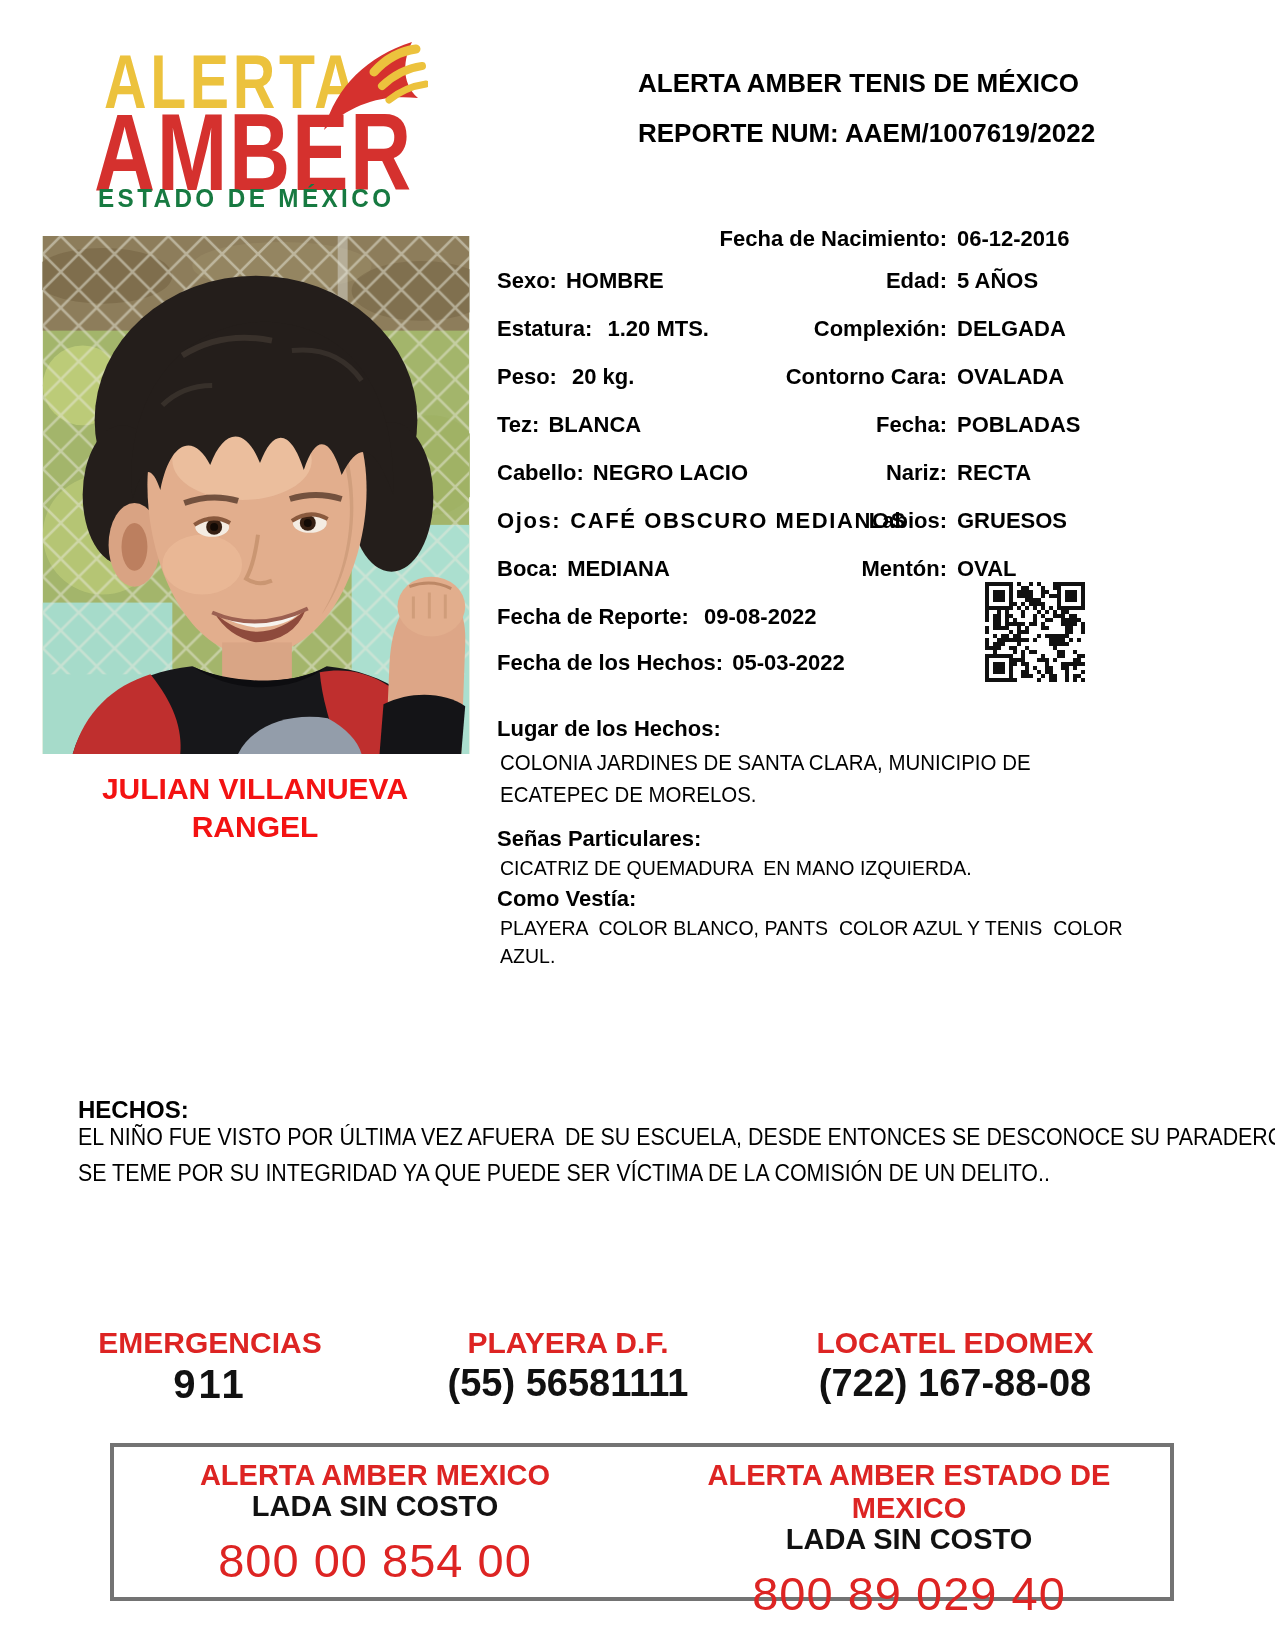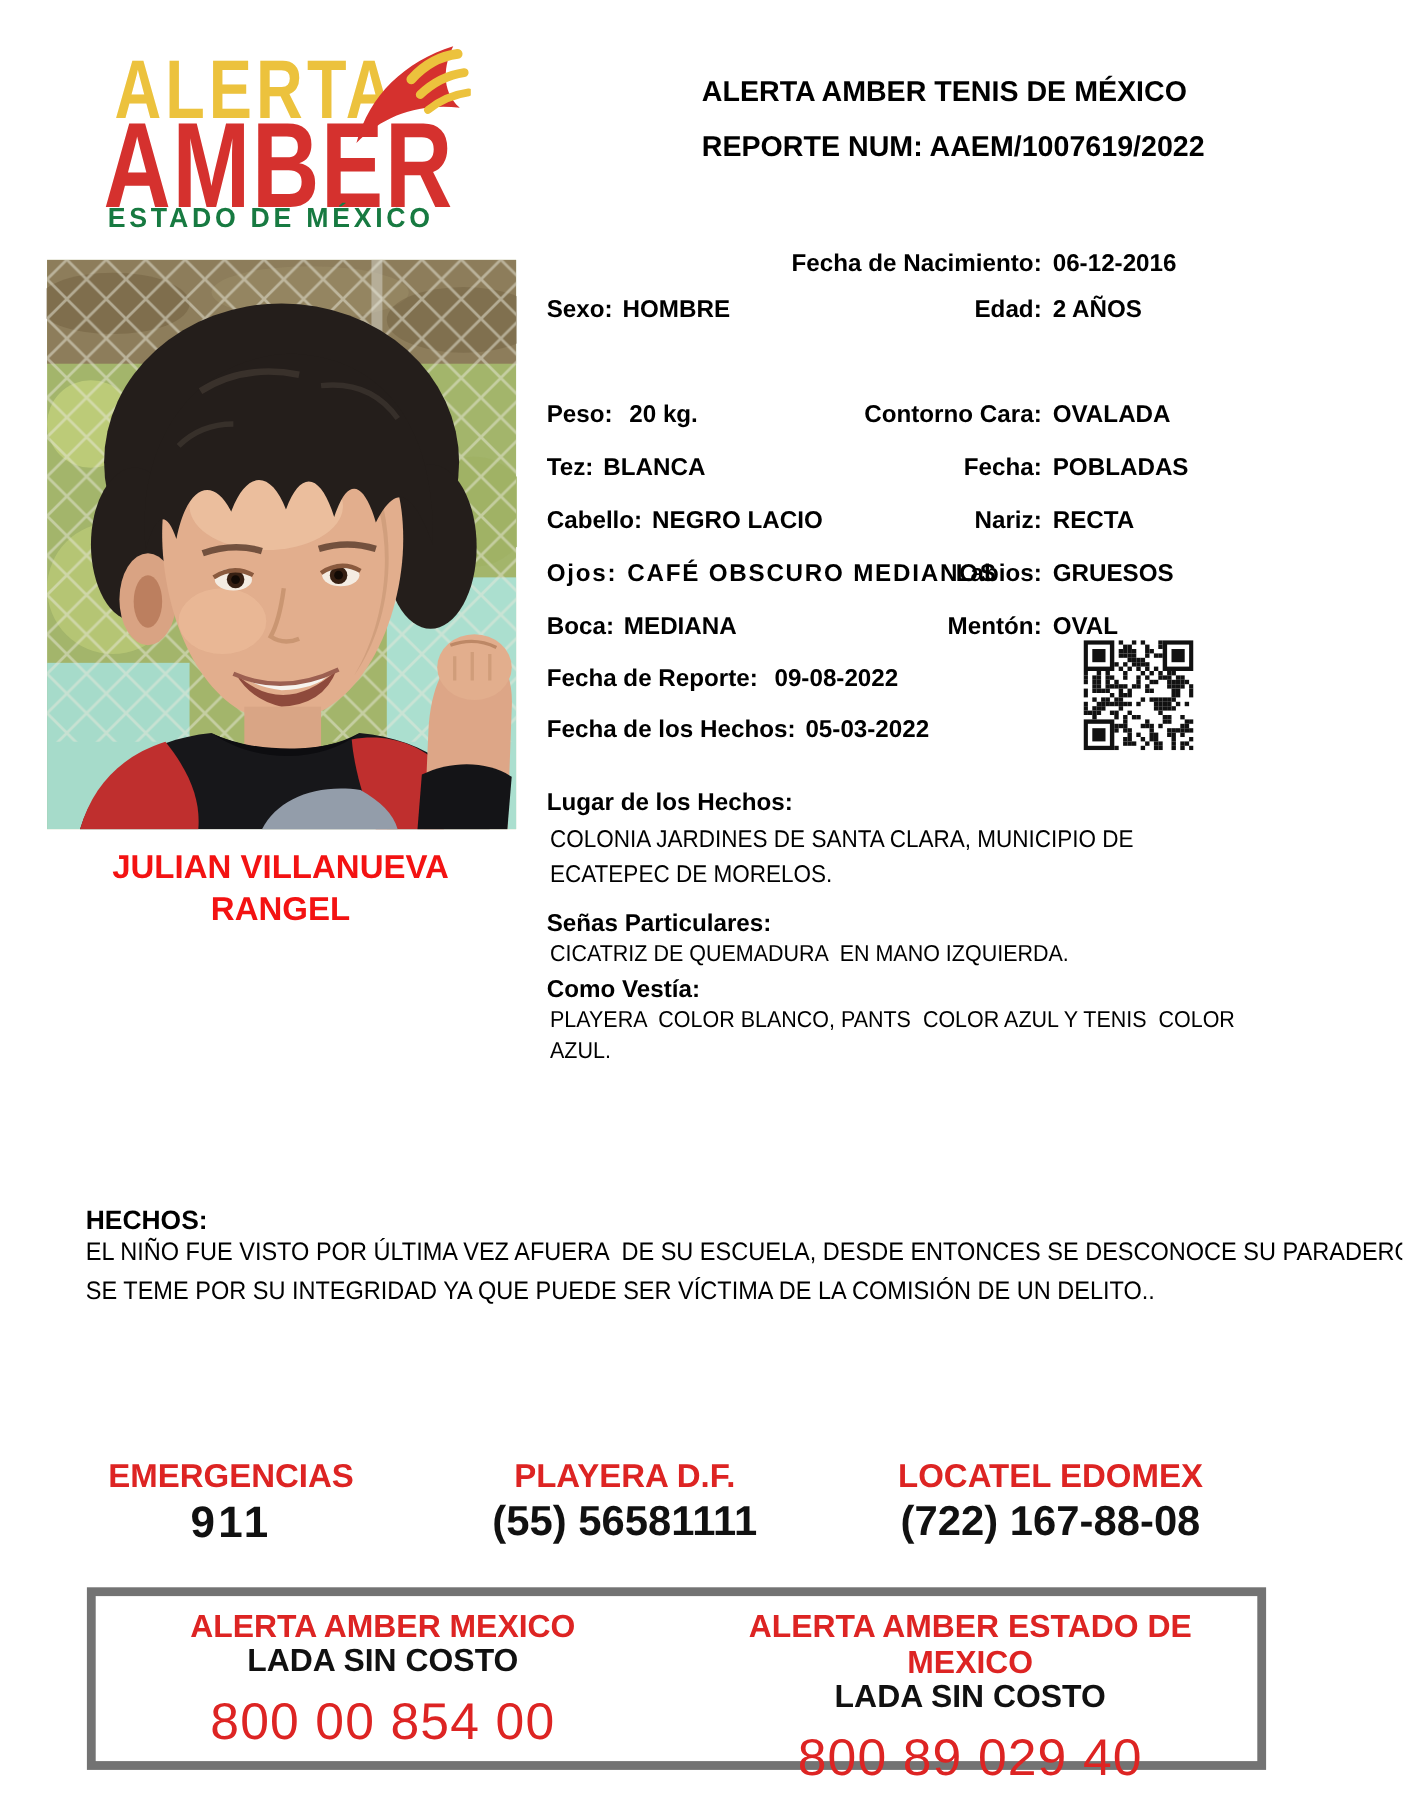--- a/index.html
+++ b/index.html
@@ -59,22 +59,22 @@
                   transform:scaleX(0.93); transform-origin:left top; }
 
   
   .ph-col { position:absolute; text-align:center; }
   .ph-name { font-weight:bold; font-size:30px; color:var(--red); }
   .ph-num  { font-weight:bold; font-size:38px; color:#111; margin-top:2px; white-space:nowrap; }
   .ph-num.short { font-size:40px; letter-spacing:3px; }
 
   
   .fbox {
-    position:absolute; left:79px; top:1443px; width:1056px; height:150px;
-    border:8px solid #737373; display:flex;gap:12px;
+    position:absolute; left:110px; top:1443px; width:1056px; height:150px;
+    border:4px solid #737373; display:flex;gap:12px;
   }
   .fcol { width:50%; text-align:center; padding-top:12px; }
   .f-title { font-weight:bold; font-size:29px; color:var(--red); }
   .f-sub   { font-weight:bold; font-size:29px; color:#111; margin-top:-2px; }
   .f-num   { font-weight:normal; font-size:47px; color:var(--red); margin-top:10px; letter-spacing:1px; }
 </style>
 </head>
 <body>
 
 <div class="page">
@@ -170,21 +170,28 @@
     <span class="rr">
         <span class="rlab">Fecha de Nacimiento:</span>
         <span class="rval">06-12-2016</span>
       </span>
   </div>
 
   <div class="rrow" style="top:268px">
     <span class="rl"><span>Sexo:</span><span class="v">HOMBRE</span></span>
     <span class="rr">
         <span class="rlab">Edad:</span>
-        <span class="rval">2 AÑOS</span>
+        <span class="rval">5 AÑOS</span>
+      </span>
+  </div>
+  <div class="rrow" style="top:316px">
+    <span class="rl"><span>Estatura:</span><span class="v"> 1.20 MTS.</span></span>
+    <span class="rr">
+        <span class="rlab">Complexión:</span>
+        <span class="rval">DELGADA</span>
       </span>
   </div>
   <div class="rrow" style="top:364px">
     <span class="rl"><span>Peso:</span><span class="v"> 20 kg.</span></span>
     <span class="rr">
         <span class="rlab">Contorno Cara:</span>
         <span class="rval">OVALADA</span>
       </span>
   </div>
   <div class="rrow" style="top:412px">

